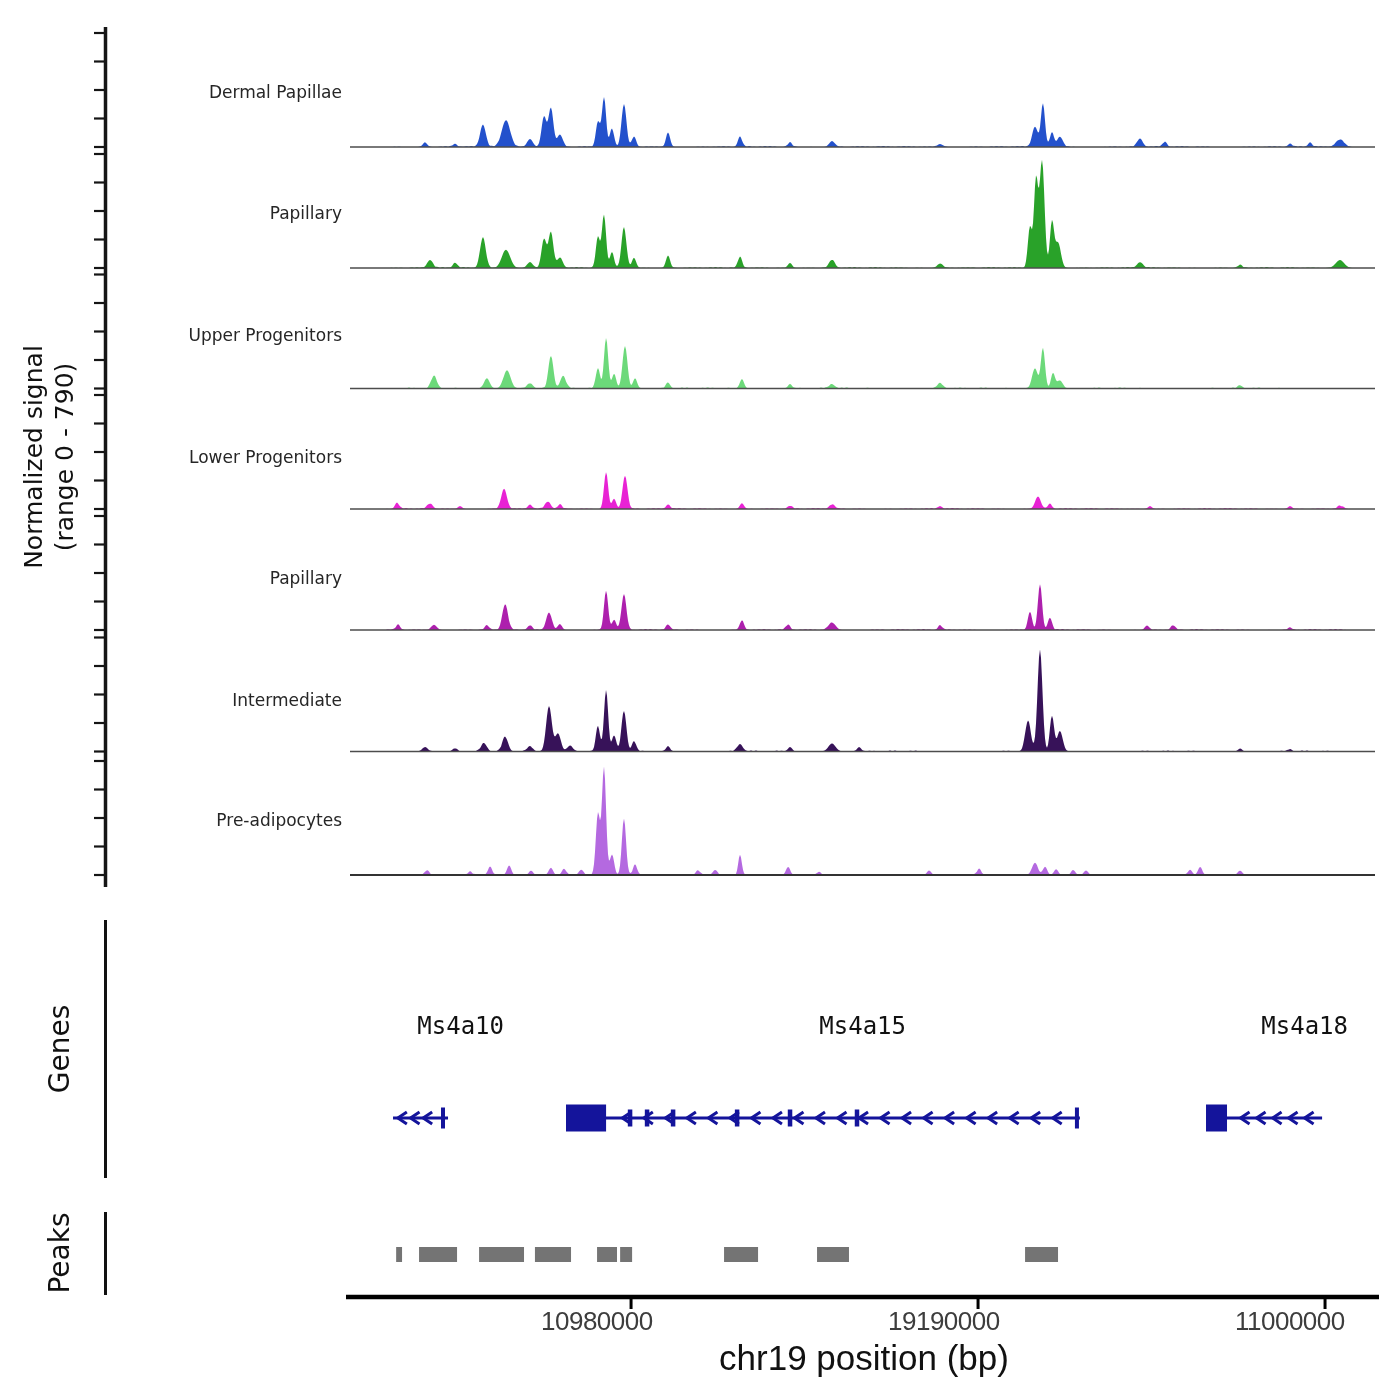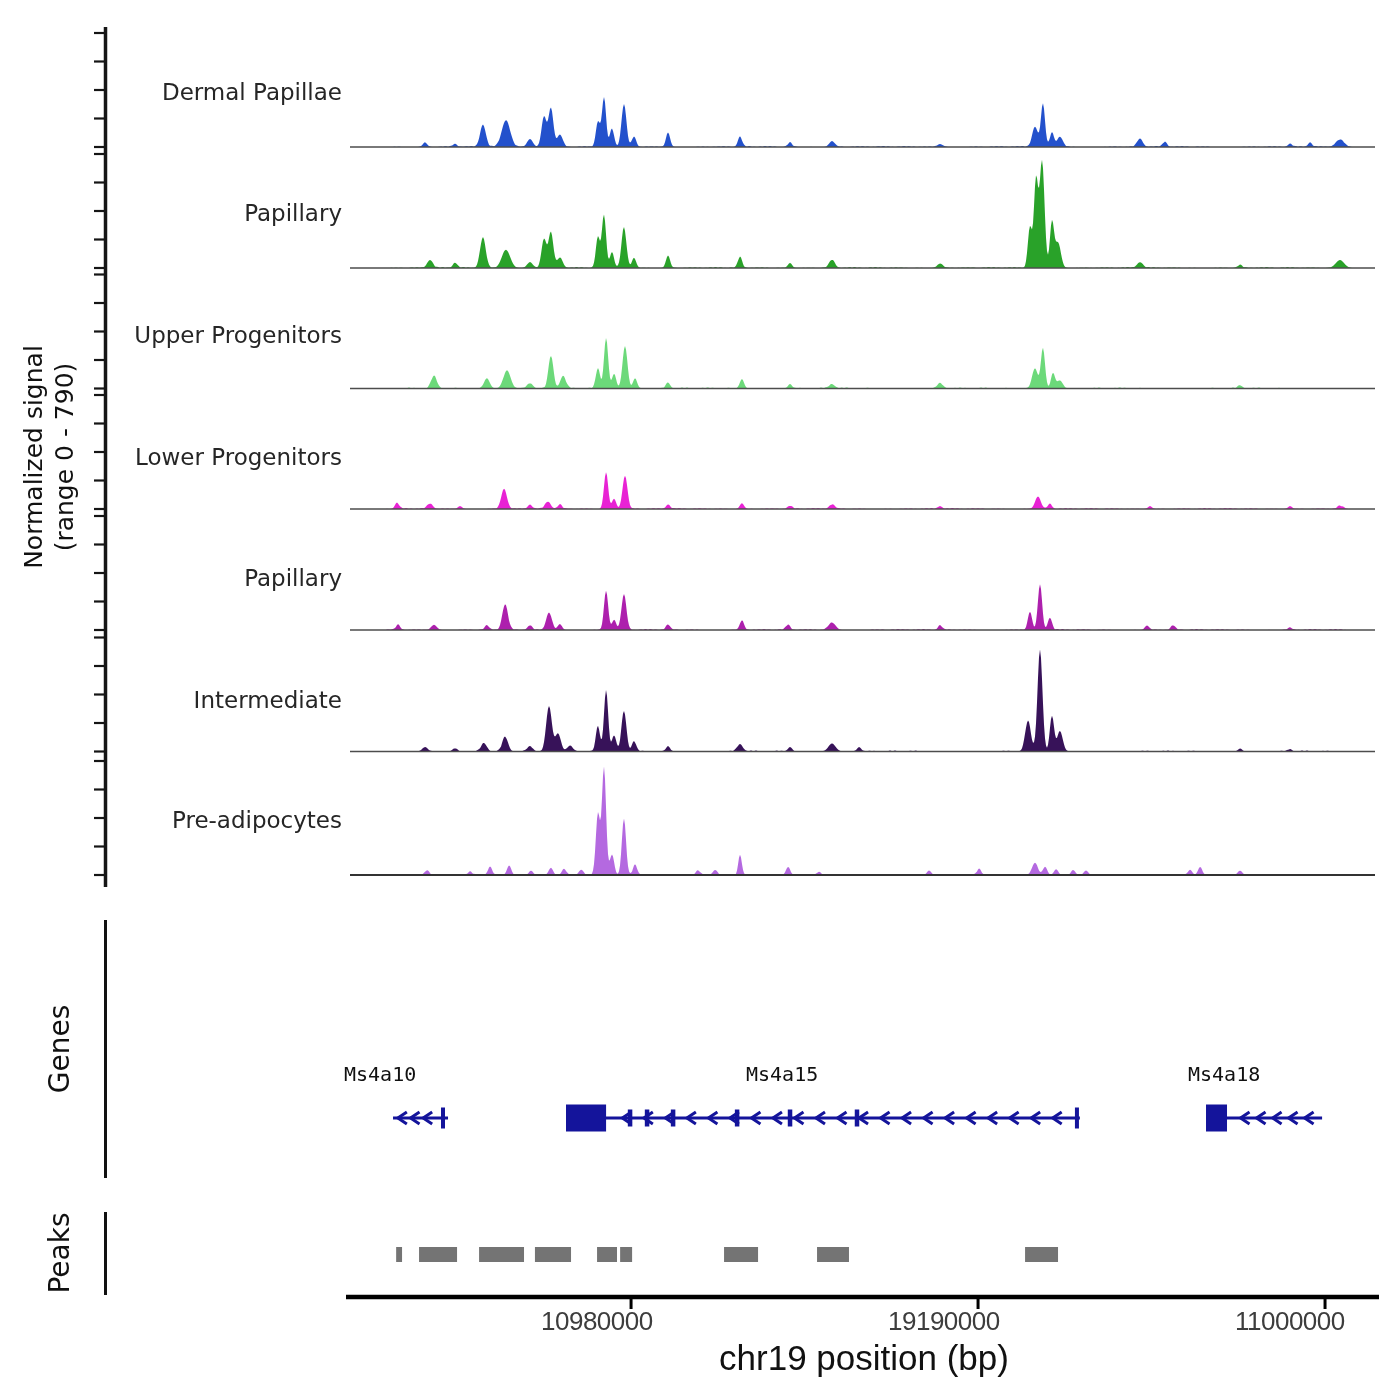--- a/index.html
+++ b/index.html
@@ -3,34 +3,34 @@
 <meta charset="utf-8">
 <style>
   html,body{margin:0;padding:0;}
   body{
     width:1400px;height:1400px;position:relative;background:#ffffff;
     font-family:"DejaVu Sans",sans-serif;overflow:hidden;
   }
   #fig{position:absolute;left:0;top:0;}
   .lbl{position:absolute;color:#1f1f1f;}
   .track-label{
-    width:330px;left:12px;text-align:right;font-size:23px;line-height:28px;color:#262626;
+    width:330px;left:12px;text-align:right;font-size:17px;line-height:28px;color:#262626;
   }
   .rot{
     transform:rotate(-90deg);text-align:center;color:#111;
   }
   .ylab{
     left:-250px;top:425px;width:600px;height:64px;font-size:25px;line-height:31px;
   }
   .seclab{
     left:-40px;width:200px;height:36px;font-size:28px;line-height:36px;
   }
   .gene-label{
-    width:160px;text-align:left;font-family:"DejaVu Sans Mono",monospace;
-    font-size:20px;color:#111;top:1062px;
+    width:160px;text-align:right;font-family:"DejaVu Sans Mono",monospace;
+    font-size:24px;color:#111;top:1012px;
   }
   .xtick-label{
     width:180px;font-family:"Liberation Sans",sans-serif;
     font-size:26px;color:#3d3d3d;top:1306px;letter-spacing:-0.5px;
   }
   .xtitle{
     left:614px;top:1338px;width:500px;text-align:center;
     font-family:"Liberation Sans",sans-serif;font-size:35px;color:#111;
   }
 </style>

